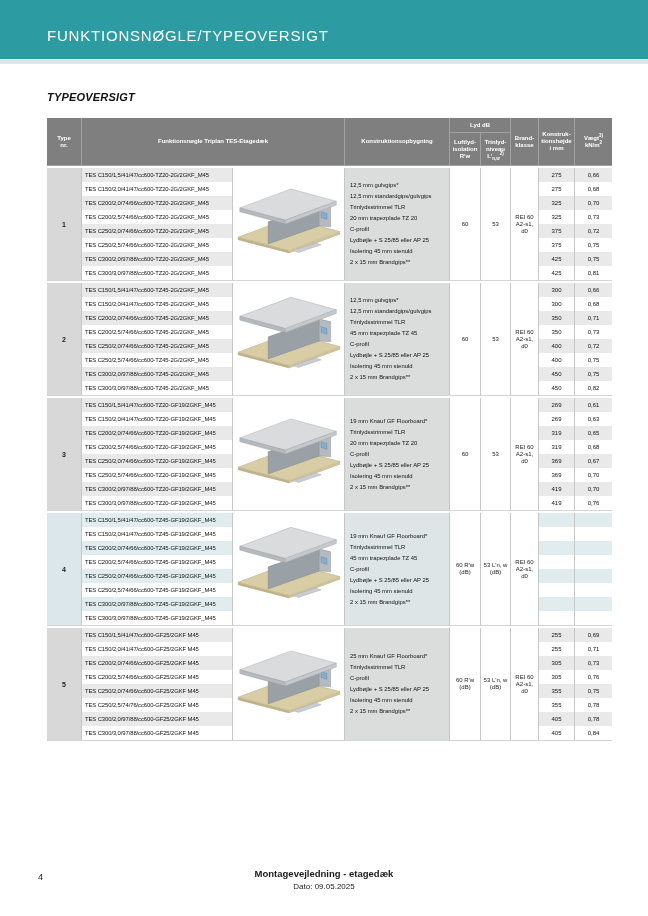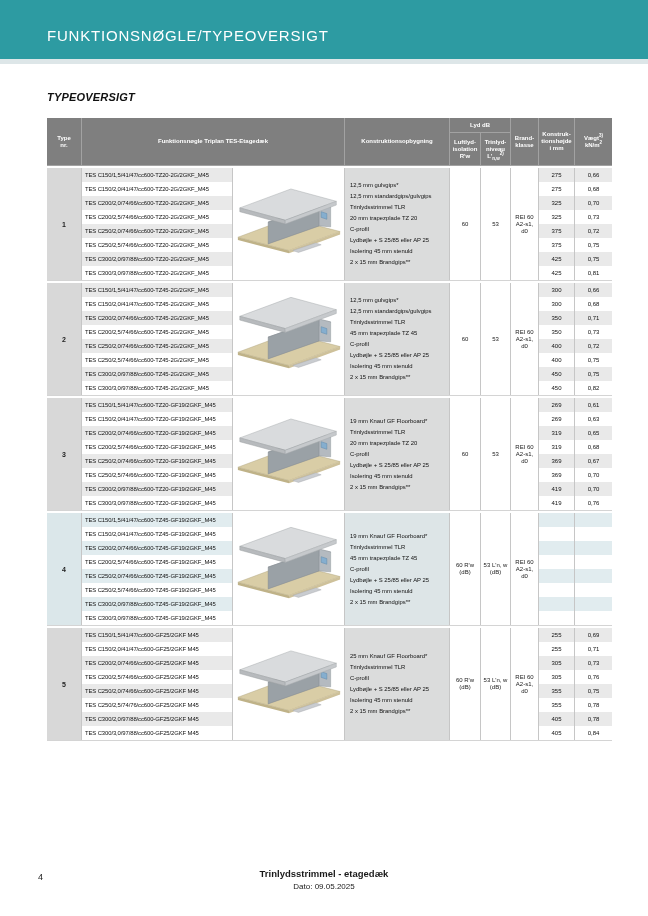--- a/index.html
+++ b/index.html
@@ -404,14 +404,14 @@
         <div class="cell num col-w noline" style="grid-row: 4;">0,76</div>
         <div class="cell num col-w noline stripe" style="grid-row: 5;">0,75</div>
         <div class="cell num col-w noline" style="grid-row: 6;">0,78</div>
         <div class="cell num col-w noline stripe" style="grid-row: 7;">0,78</div>
         <div class="cell num col-w noline" style="grid-row: 8;">0,84</div>
       </div>
     </div>
 </div>
 
 <div class="page-num">4</div>
-<div class="footer-title">Trinlydsstrimmel - etagedæk</div>
+<div class="footer-title">Montagevejledning - etagedæk</div>
 <div class="footer-date">Dato: 09.05.2025</div>
 
 </body></html>

